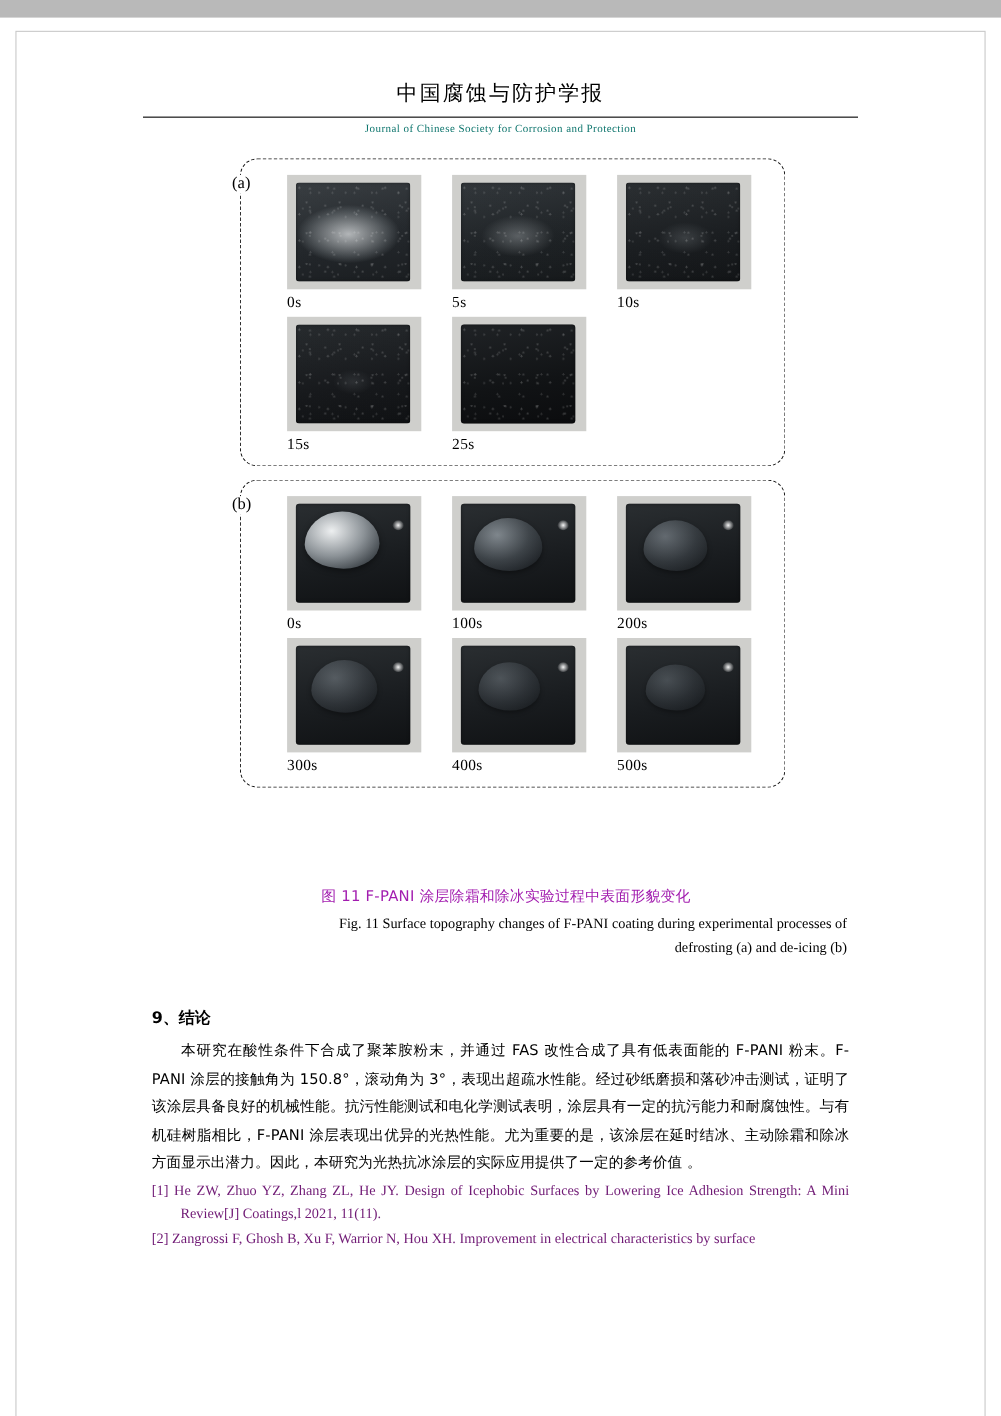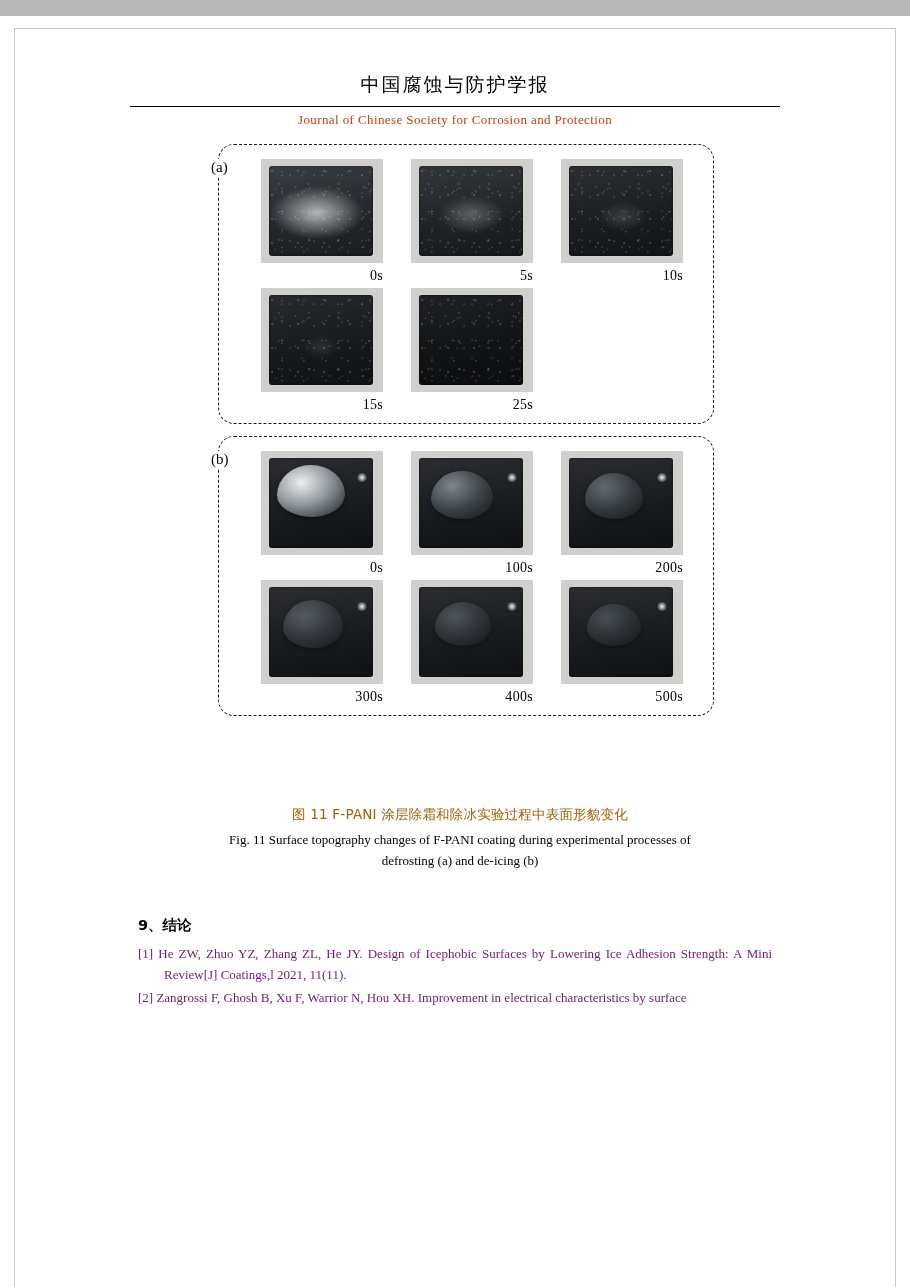--- a/index.html
+++ b/index.html
@@ -43,23 +43,23 @@
     letter-spacing: 2px;
     color: #000;
     font-weight: 500;
   }
   .header .rule {
     border-bottom: 1.2px solid #000;
     margin-top: 8px;
   }
   .header .en-title {
     font-family: "Liberation Serif", serif;
-    font-size: 13px;
+    font-size: 10px;
     letter-spacing: 0.4px;
-    color: #c2410c;
+    color: #0f766e;
     margin-top: 5px;
   }
 
   
   .figure {
     position: absolute;
     left: 218px;
     top: 128px;
     width: 496px;
   }
@@ -91,21 +91,21 @@
   }
   .row {
     display: flex;
     justify-content: flex-start;
     gap: 28px;
   }
   .cell {
     width: 122px;
     display: flex;
     flex-direction: column;
-    align-items: flex-end;
+    align-items: flex-start;
   }
   .photo {
     width: 122px;
     height: 104px;
     position: relative;
     overflow: hidden;
     background: #cfcfcc;
     box-sizing: border-box;
   }
   .photo .plate {
@@ -221,29 +221,30 @@
   .caption {
     position: absolute;
     left: 150px;
     right: 140px;
     top: 790px;
     text-align: center;
   }
   .caption .cn {
     font-family: "DejaVu Sans", sans-serif;
     font-size: 13.5px;
-    color: #a16207;
+    color: #a21caf;
     letter-spacing: 0.2px;
   }
   .caption .en {
     font-family: "Liberation Serif", serif;
     font-size: 13px;
     color: #000;
     margin-top: 6px;
     line-height: 1.6;
+    text-align: right;
   }
 
   
   .body-area {
     position: absolute;
     left: 138px;
     right: 138px;
     top: 900px;
   }
   .sec-title {
@@ -400,17 +401,18 @@
   </div>
 
   <div class="caption">
     <div class="cn">图 11 F-PANI 涂层除霜和除冰实验过程中表面形貌变化</div>
     <div class="en">Fig. 11 Surface topography changes of F-PANI coating during experimental processes of</div>
     <div class="en" style="margin-top:0">defrosting (a) and de-icing (b)</div>
   </div>
 
   <div class="body-area">
     <div class="sec-title">9、结论</div>
+    <div class="para">本研究在酸性条件下合成了聚苯胺粉末，并通过 FAS 改性合成了具有低表面能的 F-PANI 粉末。F-PANI 涂层的接触角为 150.8°，滚动角为 3°，表现出超疏水性能。经过砂纸磨损和落砂冲击测试，证明了该涂层具备良好的机械性能。抗污性能测试和电化学测试表明，涂层具有一定的抗污能力和耐腐蚀性。与有机硅树脂相比，F-PANI 涂层表现出优异的光热性能。尤为重要的是，该涂层在延时结冰、主动除霜和除冰方面显示出潜力。因此，本研究为光热抗冰涂层的实际应用提供了一定的参考价值 。</div>
 
     <div class="ref">[1]  He ZW, Zhuo YZ, Zhang ZL, He JY. Design of Icephobic Surfaces by Lowering Ice Adhesion Strength: A Mini Review[J] Coatings,l 2021, 11(11).</div>
     <div class="ref">[2] Zangrossi F, Ghosh B, Xu F, Warrior N, Hou XH. Improvement in electrical characteristics by surface</div>
   </div>
 </div>
 
 </body></html>

